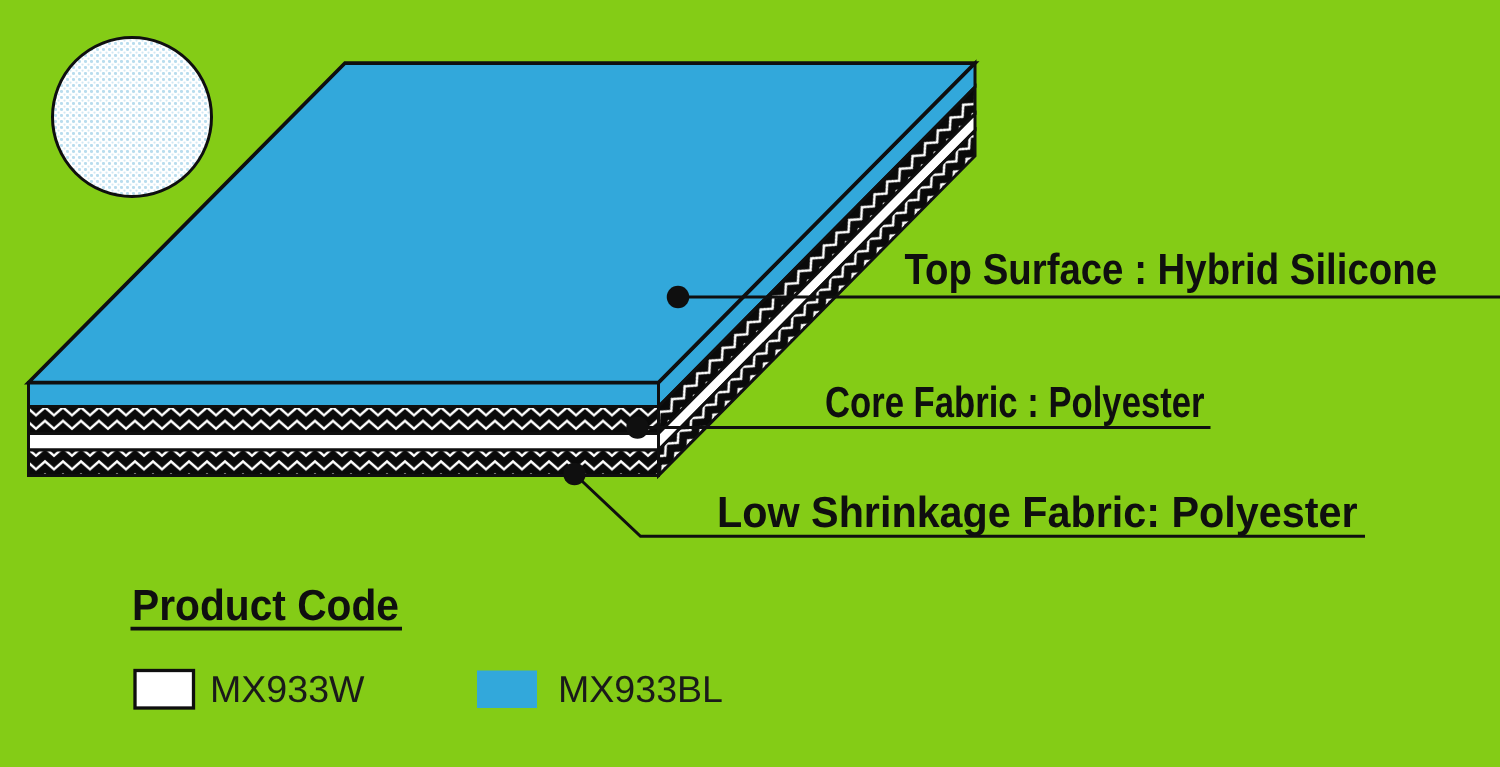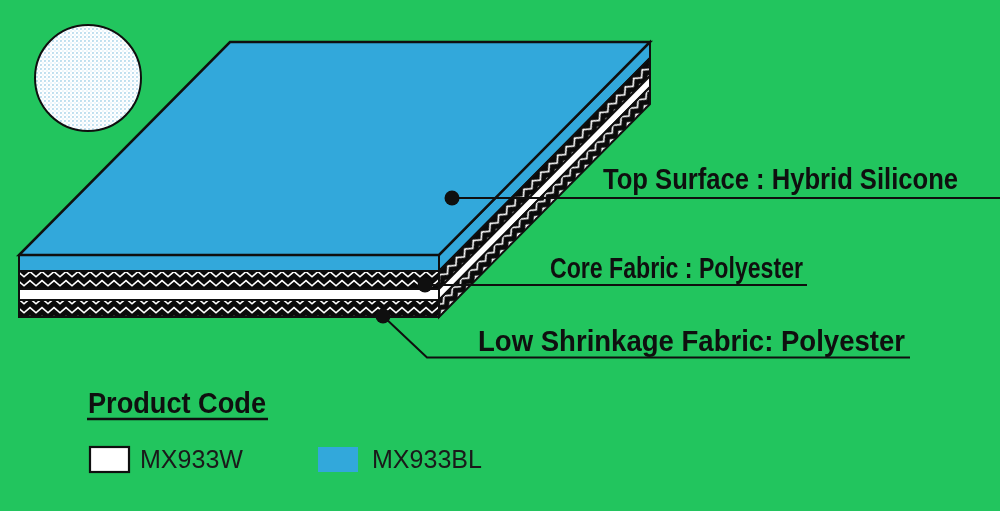--- a/index.html
+++ b/index.html
@@ -1,19 +1,19 @@
 <!DOCTYPE html>
 <html><head>
 <meta charset="utf-8">
 <style>
   html,body{margin:0;padding:0;background:#ffffff;}
   .canvas{
     position:relative;
     width:1000px;height:511px;
-    background:#22c55e;
+    background:#84cc16;
     overflow:hidden;
     font-family:"Liberation Sans",sans-serif;
   }
   svg{display:block;}
   .callout-line{stroke:#0f0f0f;stroke-width:2;fill:none;}
   .callout-dot{fill:#0f0f0f;stroke:none;}
   .callout-text{
     font-family:"Liberation Sans",sans-serif;
     font-weight:700;font-size:29px;fill:#0f0f0f;
   }

